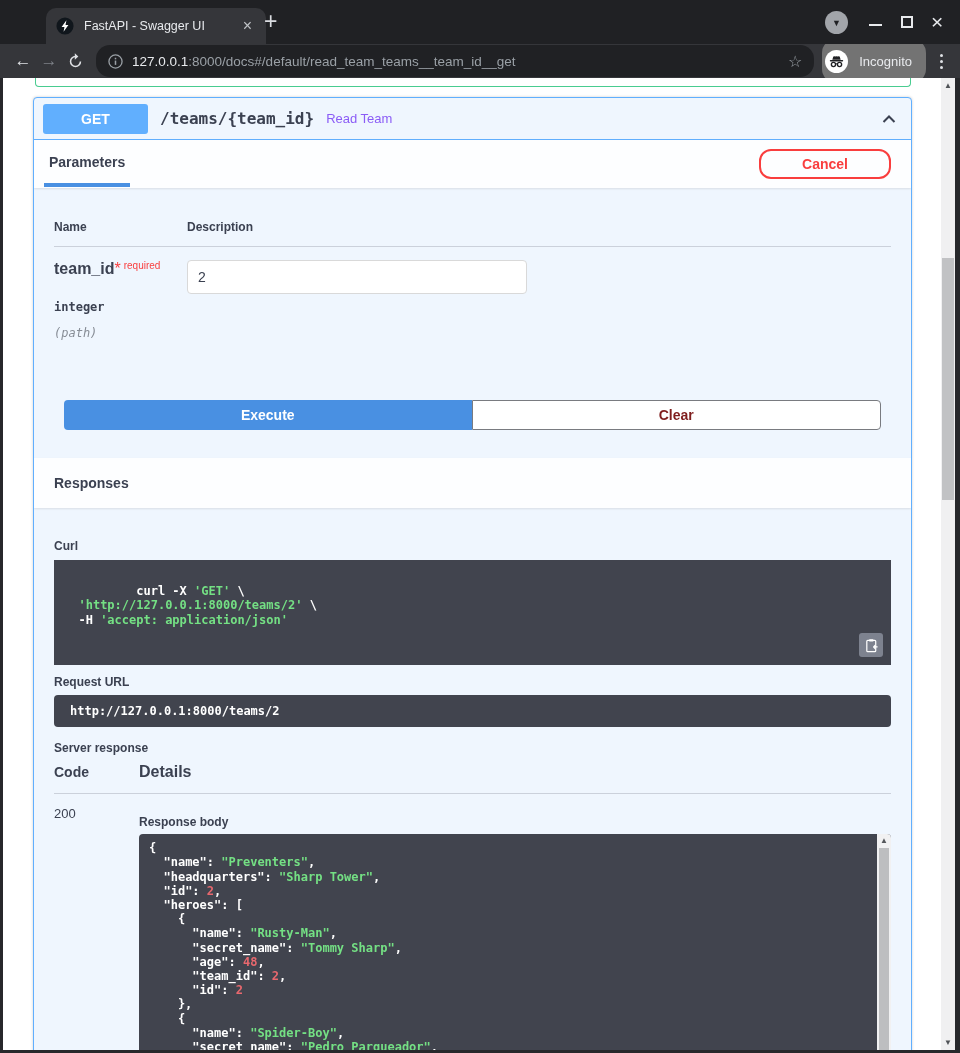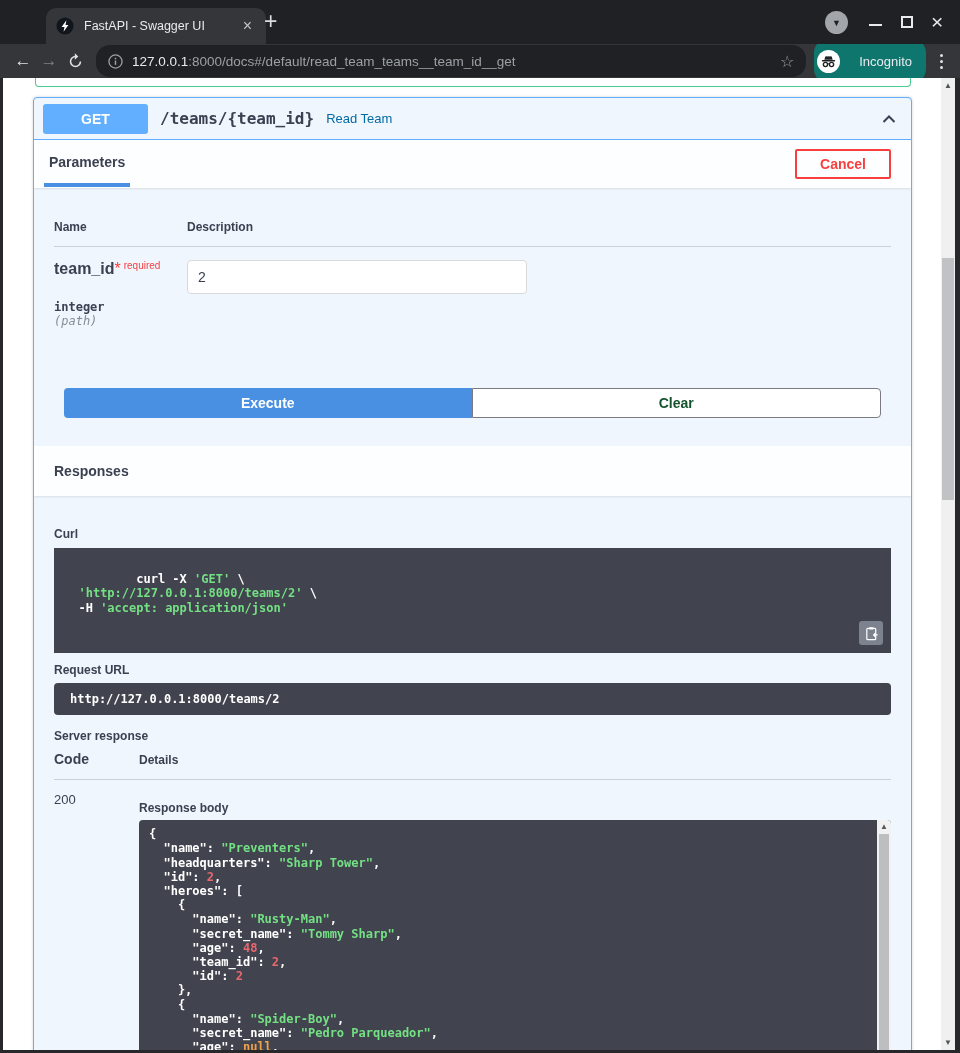--- a/index.html
+++ b/index.html
@@ -25,22 +25,22 @@
   .nav-btn{width:26px;text-align:center;font-size:17px;line-height:26px;}
   .nav-back{color:#dfe1e5;}
   .nav-fwd{color:#7e8288;}
   .nav-reload{display:flex;align-items:center;justify-content:center;}
   .addressbar{flex:1;height:32px;margin:0 8px;background:#202124;border-radius:14px;
     display:flex;align-items:center;padding:0 12px;}
   .url{flex:1;margin-left:9px;font-size:13.5px;white-space:nowrap;overflow:hidden;}
   .url .host{color:#e8eaed;}
   .url .rest{color:#9aa0a6;}
   .star{color:#9aa0a6;font-size:16px;margin-left:8px;}
-  .incognito{height:44px;background:#0f766e;border-radius:14px;display:flex;align-items:center;
-    gap:19px;padding:0 14px 0 3px;}
+  .incognito{height:44px;background:#737373;border-radius:14px;display:flex;align-items:center;
+    gap:11px;padding:0 14px 0 3px;}
   .incognito-label{color:#e8eaed;font-size:13px;}
   .menu-dots{width:18px;display:flex;flex-direction:column;align-items:center;gap:3px;margin-left:6px;}
   .menu-dots i{width:3px;height:3px;border-radius:50%;background:#dfe1e5;}
 
   
   .page{position:absolute;top:78px;left:0;right:0;bottom:0;background:#fff;}
   .frame-left{position:absolute;left:0;top:0;bottom:0;width:3px;background:#27282b;z-index:30;}
   .frame-right{position:absolute;right:0;top:0;bottom:0;width:5px;background:#27282b;z-index:30;}
   .frame-bottom{position:absolute;left:0;right:0;bottom:0;height:3px;background:#27282b;z-index:30;}
 
@@ -55,48 +55,48 @@
 
   
   .opblock{position:absolute;left:33px;top:19px;width:879px;height:1010px;background:#eff6fe;
     border:1px solid #61affe;border-radius:4px;box-shadow:0 0 3px rgba(0,0,0,.19);overflow:hidden;}
   .opblock-summary{display:flex;align-items:center;height:42px;padding:0 12px 0 9px;
     border-bottom:1px solid #61affe;}
   .method-badge{width:105px;padding:7px 0;text-align:center;background:#61affe;color:#fff;
     font-weight:700;font-size:14px;border-radius:3px;}
   .op-path{margin-left:12px;font-family:"DejaVu Sans Mono",monospace;font-size:16px;
     font-weight:700;color:#3b4151;}
-  .op-summary{margin-left:12px;font-size:13px;color:#0369a1;text-align:right;}
+  .op-summary{margin-left:12px;font-size:13px;color:#8b5cf6;text-align:right;}
   .collapse{margin-left:auto;display:flex;}
 
   .section-header{display:flex;align-items:center;height:48px;padding:0 20px 0 10px;
     background:rgba(255,255,255,.85);box-shadow:0 1px 2px rgba(0,0,0,.1);}
   .tab-param{display:flex;align-items:center;height:46px;padding:0 5px;
     border-bottom:4px solid #4990e2;font-size:14px;font-weight:700;color:#3b4151;}
   .cancel-btn{margin-left:auto;background:transparent;border:2px solid #f93e3e;color:#f93e3e;
-    font-weight:700;font-size:14px;font-family:inherit;padding:5px 23px;border-radius:2px;}
+    font-weight:700;font-size:14px;font-family:inherit;padding:5px 41px;border-radius:12px;}
 
   .params-area{padding:20px 20px 0;}
   .thead{display:flex;border-bottom:1px solid rgba(59,65,81,.2);padding:12px 0;}
   .th{font-size:12px;font-weight:700;color:#3b4151;}
   .col-name{width:133px;flex:0 0 133px;}
   .col-desc{flex:1;}
   .param-row{display:flex;padding:13px 0 48px;}
   .pname{font-size:16px;font-weight:700;color:#3b4151;margin-top:48px;}
   .pstar{color:#f93e3e;}
   .preq{color:#f93e3e;font-size:10px;position:relative;top:-5px;margin-left:3px;}
   .ptype{font-family:"DejaVu Sans Mono",monospace;font-size:12px;font-weight:700;color:#3b4151;margin-top:22px;}
-  .pin{font-family:"DejaVu Sans Mono",monospace;font-size:12px;font-style:italic;color:#878d96;margin-top:0;}
+  .pin{font-family:"DejaVu Sans Mono",monospace;font-size:12px;font-style:italic;color:#878d96;margin-top:12px;}
   .param-input{width:340px;height:34px;border:1px solid #d9d9d9;border-radius:4px;background:#fff;
     padding:0 10px;font-size:14px;color:#3b4151;font-family:inherit;}
 
   .execute-wrapper{display:flex;margin:12px 30px 0;padding-bottom:28px;}
   .btn-execute{flex:1;height:30px;background:#4990e2;color:#fff;border:none;border-radius:4px 0 0 4px;
     font-weight:700;font-size:14px;font-family:Liberation Sans, sans-serif;}
-  .btn-clear{flex:1;height:30px;background:#fff;color:#14532d;border:1px solid #797b80;
+  .btn-clear{flex:1;height:30px;background:#fff;color:#7f1d1d;border:1px solid #797b80;
     border-radius:0 4px 4px 0;font-weight:700;font-size:14px;font-family:inherit;}
 
   .responses-header{display:flex;align-items:center;height:50px;padding:0 20px;
     background:rgba(255,255,255,.85);box-shadow:0 1px 2px rgba(0,0,0,.1);}
   .responses-title{font-size:14px;font-weight:700;color:#3b4151;}
 
   .responses-inner{padding:28px 20px 20px;}
   .mini-label{font-size:12px;font-weight:700;color:#3b4151;}
   .code-block{position:relative;margin-top:6px;background:#41444e;border-radius:0;
     padding:10px 40px 10px 10px;color:#fff;font-family:"DejaVu Sans Mono",monospace;
@@ -105,21 +105,21 @@
     border-radius:3px;display:flex;align-items:center;justify-content:center;}
   .url-block{margin-top:6px;background:#41444e;border-radius:4px;padding:9px 16px;color:#fff;
     font-family:"DejaVu Sans Mono",monospace;font-size:12px;font-weight:700;white-space:pre;}
   .lbl-requrl{display:block;margin-top:10px;}
   .lbl-server{display:block;margin-top:14px;}
 
   .resp-table{margin-top:8px;}
   .resp-thead{display:flex;border-bottom:1px solid rgba(59,65,81,.2);padding-bottom:12px;align-items:baseline;}
   .col-code{width:85px;flex:0 0 85px;}
   .code-header{font-size:14px;font-weight:700;color:#3b4151;}
-  .details-header{font-size:12px;font-weight:700;color:#3b4151;}
+  .details-header{font-size:16px;font-weight:700;color:#3b4151;}
   .resp-row{display:flex;}
   .status-code{font-size:13px;color:#3b4151;padding-top:12px;}
   .resp-details{flex:1;}
   .resp-body-label{display:block;padding-top:21px;}
   .resp-pre-wrap{position:relative;margin-top:5px;height:400px;}
   .resp-pre{background:#41444e;border-radius:4px;height:100%;padding:7px 30px 10px 10px;
     color:#fff;font-family:"DejaVu Sans Mono",monospace;font-size:12px;line-height:14.2px;
     font-weight:700;white-space:pre;overflow:hidden;margin:0;}
   .inner-scrollbar{position:absolute;top:0;bottom:0;right:0;width:14px;background:#f1f1f2;
     border-radius:0 4px 4px 0;}

